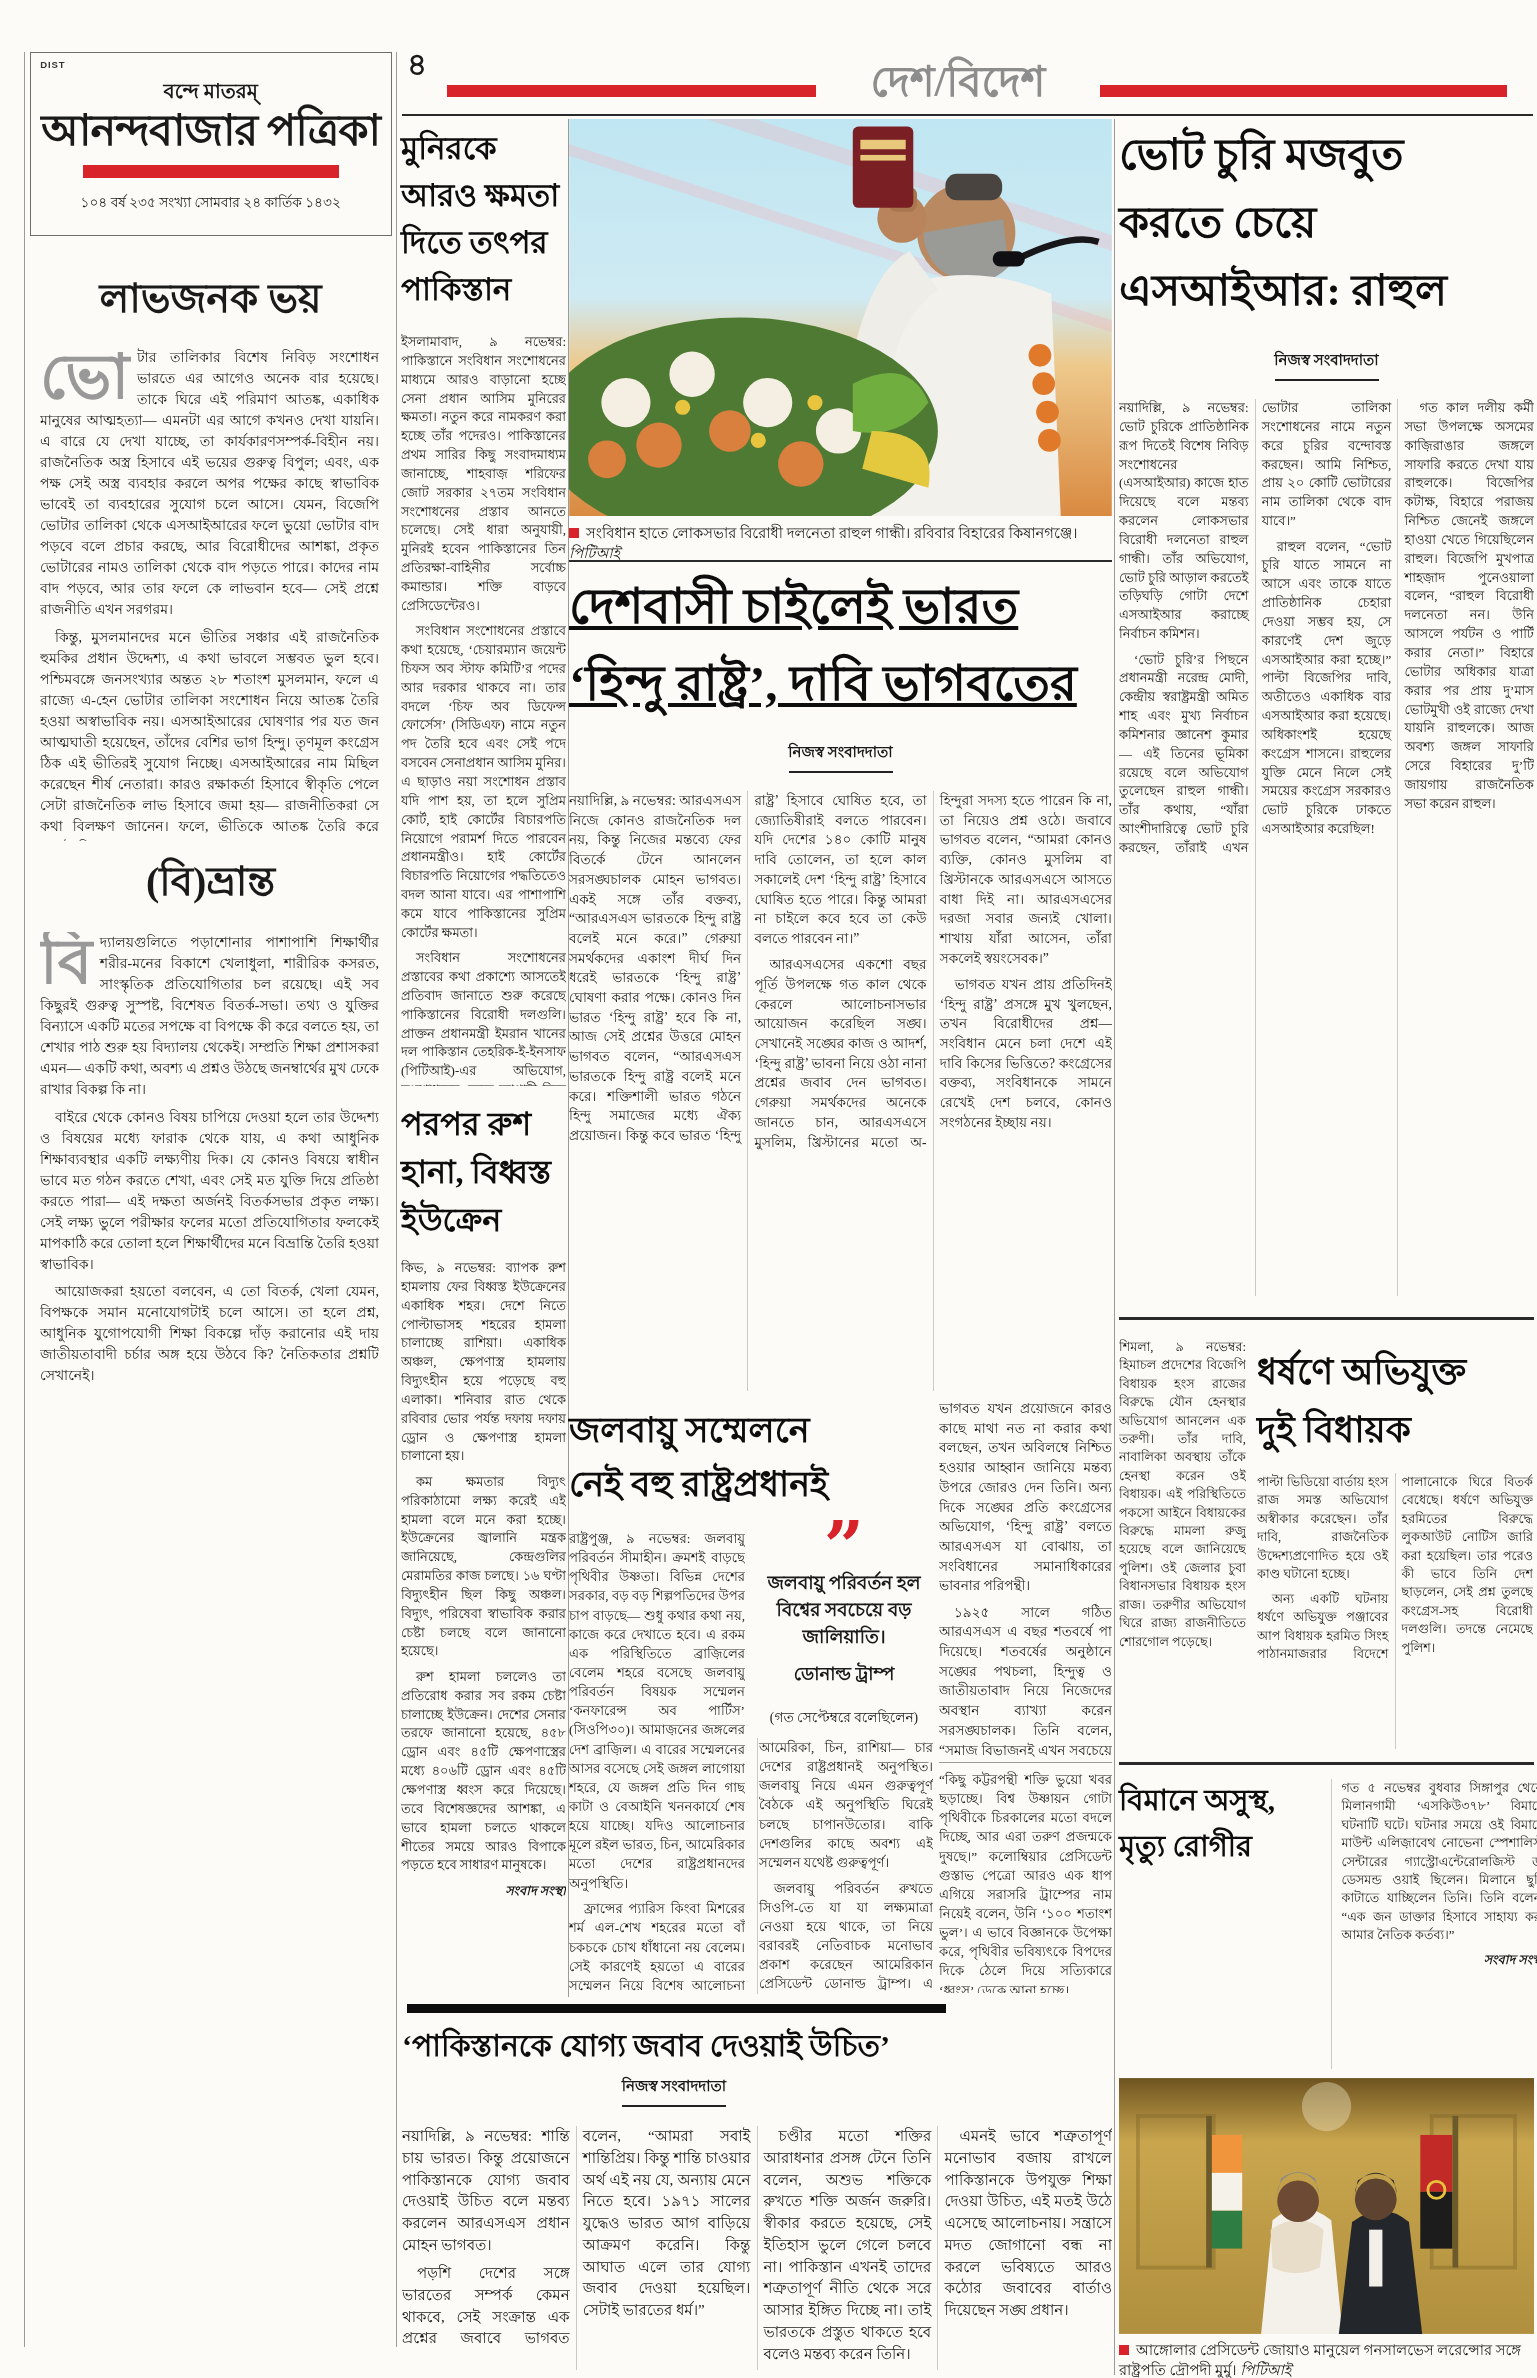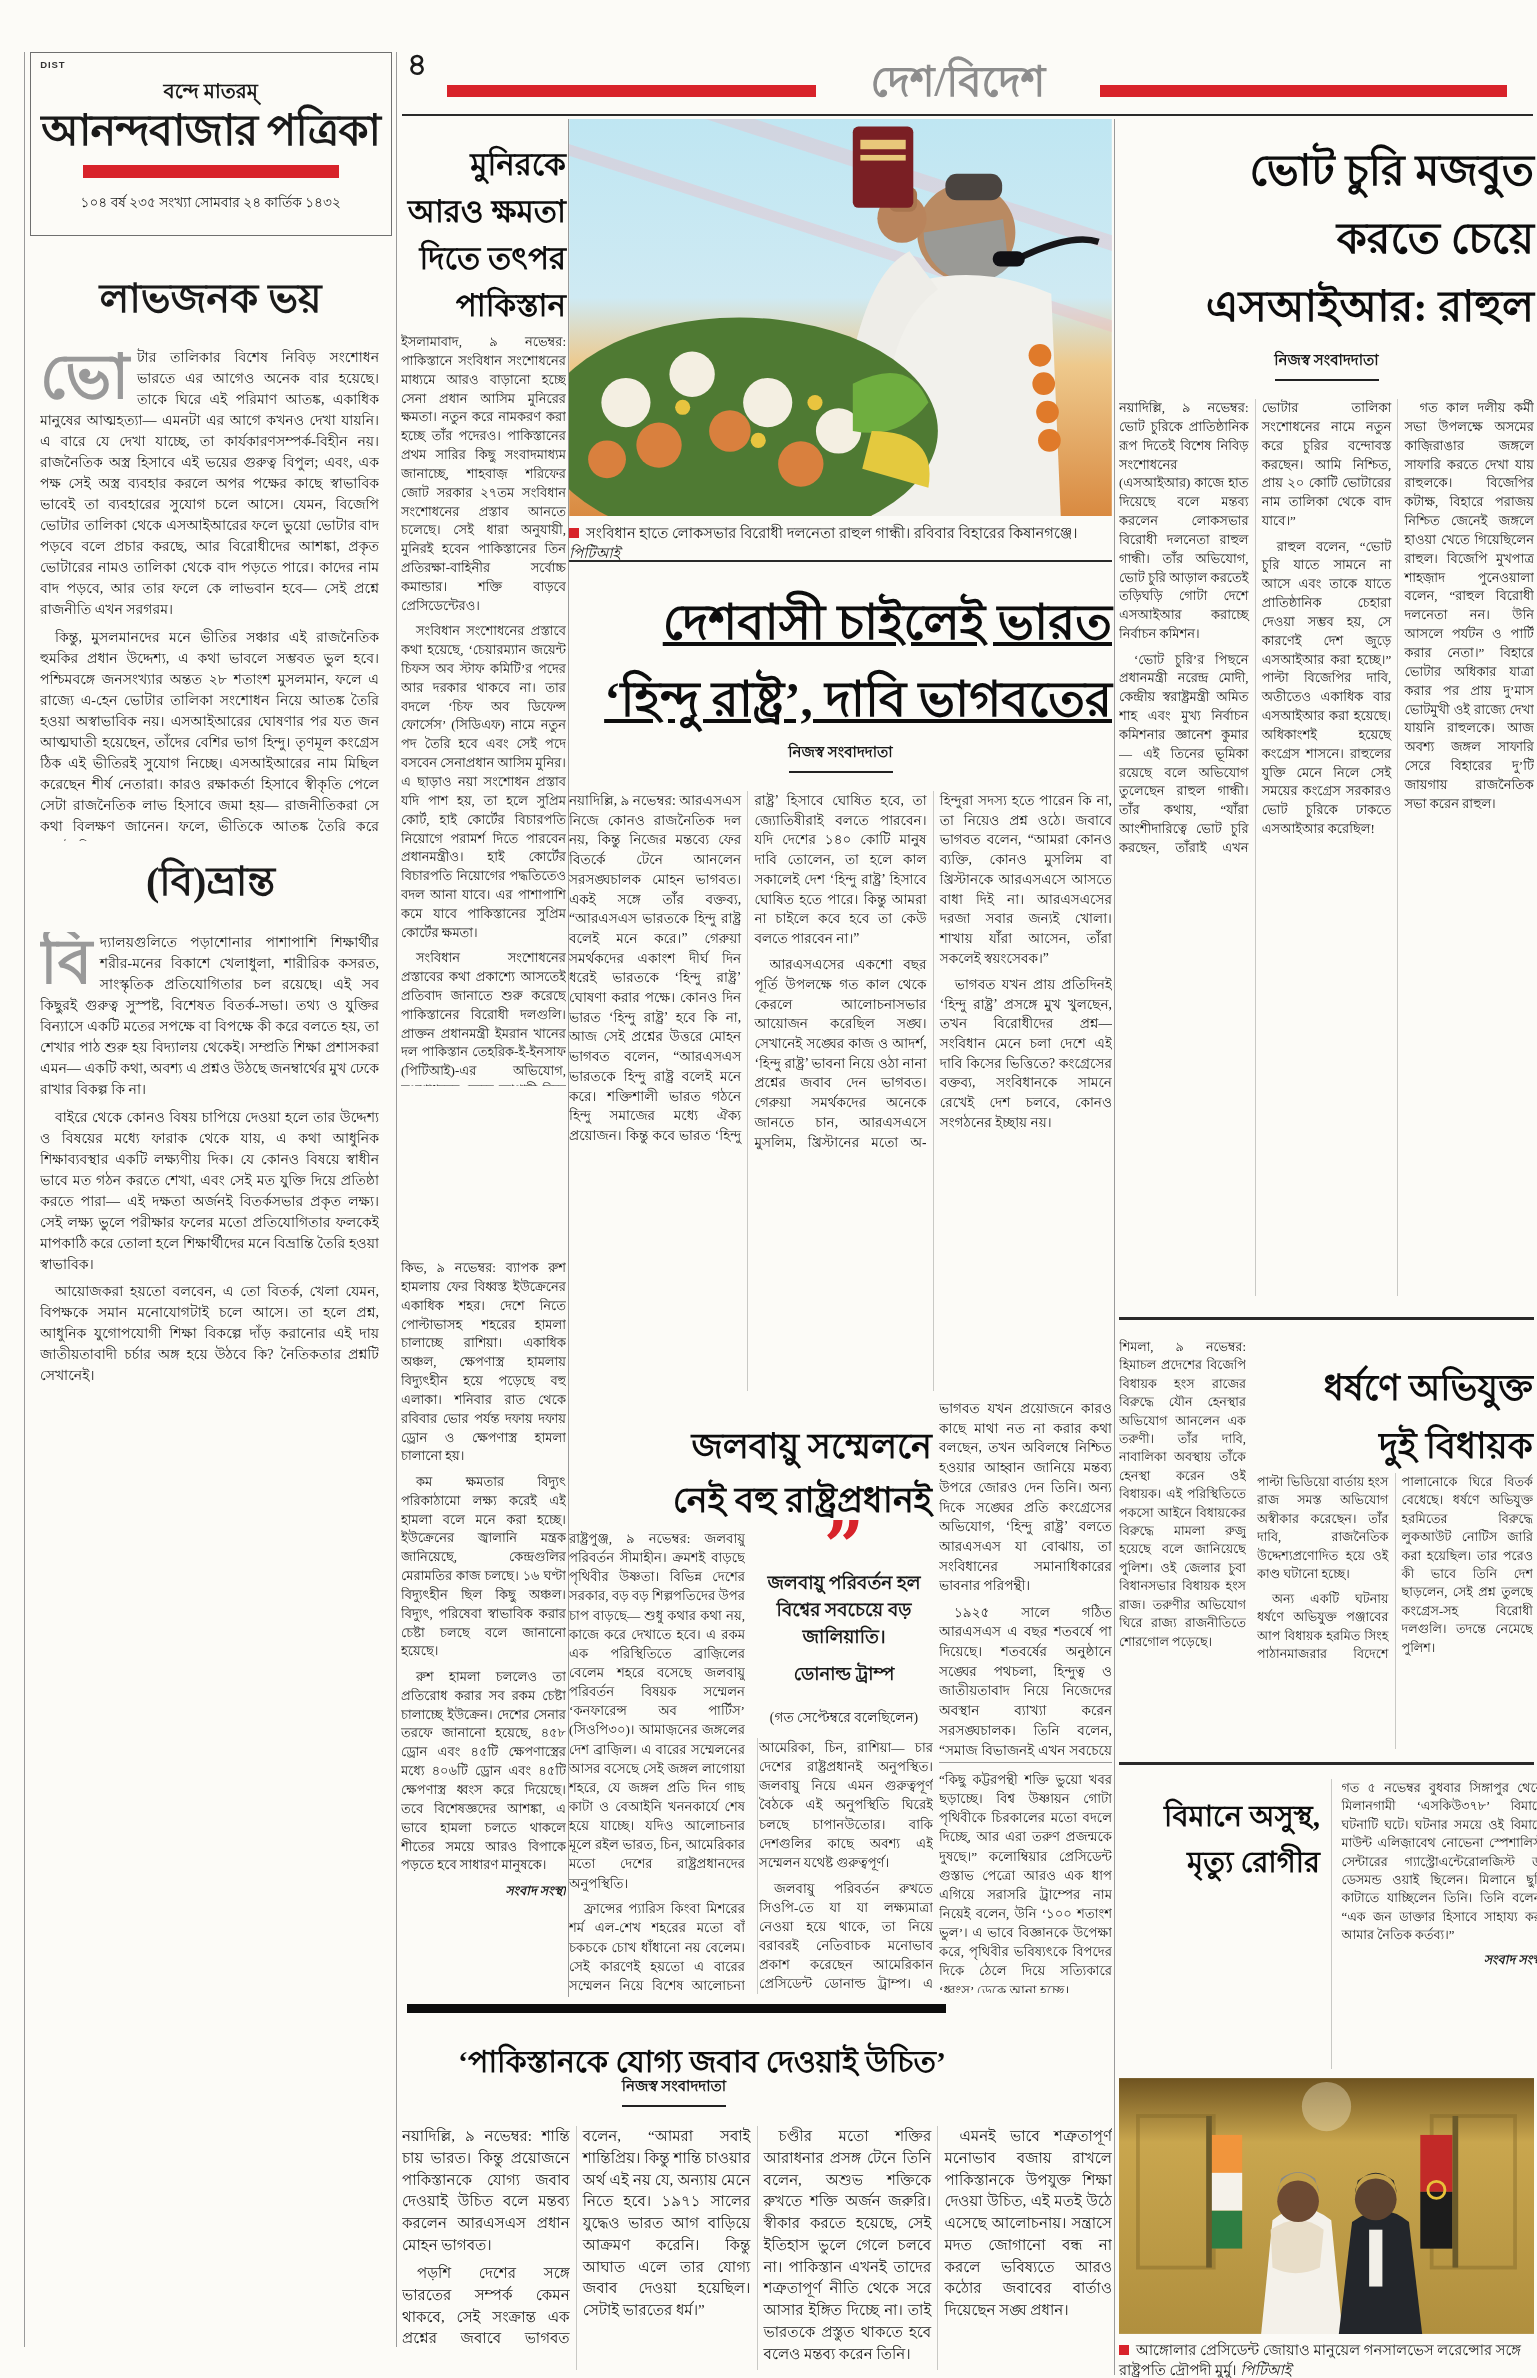--- a/index.html
+++ b/index.html
@@ -19,21 +19,21 @@
   .dropcap{float:left;font-size:62px;line-height:.85;font-weight:bold;color:#999;margin:3.8px 7.6px 0 0;}
   .bp{margin:0 0 6.6px;text-indent:15px;}
   .bp:first-child{text-indent:0;}
   
   .page-number{left:407px;top:40px;font-size:31px;font-weight:bold;}
   .redbar{background:#d8232a;height:12.3px;}
   .section-title{left:816px;top:49px;width:284px;text-align:center;font-size:42px;font-weight:bold;color:#8d8d8d;}
   .hairline{background:#2a2a2a;}
   .grayline{background:#9a9a9a;}
   
-  .headline{font-weight:bold;color:#0d0d0d;text-align:right;white-space:pre-line;margin-top:16px;}
+  .headline{font-weight:bold;color:#0d0d0d;text-align:left;white-space:pre-line;}
   .h-pak{left:401px;top:125px;width:165px;font-size:31px;line-height:1.52;}
   .h-ukr{left:401px;top:1100px;width:165px;font-size:32px;line-height:1.5;}
   .h-bhag{left:569px;top:568px;width:543px;font-size:49px;line-height:1.58;text-decoration:underline;}
   .h-rahul{left:1119px;top:121px;width:415px;font-size:43px;line-height:1.58;}
   .h-climate{left:569px;top:1404px;width:363px;font-size:35px;line-height:1.55;}
   .h-mla{left:1257px;top:1344px;width:276px;font-size:36px;line-height:1.6;}
   .h-flight{left:1119px;top:1777px;width:201px;font-size:29px;line-height:1.6;}
   .h-reply{left:402px;top:2025px;width:544px;font-size:30px;line-height:1.4;white-space:nowrap;}
   
   .byline{font-weight:bold;font-size:15px;text-align:center;}
@@ -93,20 +93,23 @@
 
   <div class="abs headline h-pak">মুনিরকে
 আরও ক্ষমতা
 দিতে তৎপর
 পাকিস্তান</div>
   <div class="abs body-block" style="left:401px;top:333px;width:165px;height:753px;font-size:13px;">
     <span><p class="bp">ইসলামাবাদ, ৯ নভেম্বর: পাকিস্তানে সংবিধান সংশোধনের মাধ্যমে আরও বাড়ানো হচ্ছে সেনা প্রধান আসিম মুনিরের ক্ষমতা। নতুন করে নামকরণ করা হচ্ছে তাঁর পদেরও। পাকিস্তানের প্রথম সারির কিছু সংবাদমাধ্যম জানাচ্ছে, শাহবাজ় শরিফের জোট সরকার ২৭তম সংবিধান সংশোধনের প্রস্তাব আনতে চলেছে। সেই ধারা অনুযায়ী, মুনিরই হবেন পাকিস্তানের তিন প্রতিরক্ষা-বাহিনীর সর্বোচ্চ কমান্ডার। শক্তি বাড়বে প্রেসিডেন্টেরও।</p><p class="bp">সংবিধান সংশোধনের প্রস্তাবে কথা হয়েছে, ‘চেয়ারম্যান জয়েন্ট চিফস অব স্টাফ কমিটি’র পদের আর দরকার থাকবে না। তার বদলে ‘চিফ অব ডিফেন্স ফোর্সেস’ (সিডিএফ) নামে নতুন পদ তৈরি হবে এবং সেই পদে বসবেন সেনাপ্রধান আসিম মুনির। এ ছাড়াও নয়া সংশোধন প্রস্তাব যদি পাশ হয়, তা হলে সুপ্রিম কোর্ট, হাই কোর্টের বিচারপতি নিয়োগে পরামর্শ দিতে পারবেন প্রধানমন্ত্রীও। হাই কোর্টের বিচারপতি নিয়োগের পদ্ধতিতেও বদল আনা যাবে। এর পাশাপাশি কমে যাবে পাকিস্তানের সুপ্রিম কোর্টের ক্ষমতা।</p><p class="bp">সংবিধান সংশোধনের প্রস্তাবের কথা প্রকাশ্যে আসতেই প্রতিবাদ জানাতে শুরু করেছে পাকিস্তানের বিরোধী দলগুলি। প্রাক্তন প্রধানমন্ত্রী ইমরান খানের দল পাকিস্তান তেহরিক-ই-ইনসাফ (পিটিআই)-এর অভিযোগ, সংশোধনের জেরে আগামী দিনে ফিল্ড মার্শালের বিরুদ্ধে (অর্থাৎ আসিম মুনির) কোনও আইনি পদক্ষেপ করা যাবে না। এর জেরে দেশে বিপত্তি আরও বাড়তে পারে বলে মনে করছেন বিরোধীরা।</p></span>
     
   </div>
 
+  <div class="abs headline h-ukr">পরপর রুশ
+হানা, বিধ্বস্ত
+ইউক্রেন</div>
   <div class="abs body-block" style="left:401px;top:1259px;width:165px;height:697px;font-size:13px;">
     <span><p class="bp">কিভ, ৯ নভেম্বর: ব্যাপক রুশ হামলায় ফের বিধ্বস্ত ইউক্রেনের একাধিক শহর। দেশে নিতে পোল্টাভাসহ শহরের হামলা চালাচ্ছে রাশিয়া। একাধিক অঞ্চল, ক্ষেপণাস্ত্র হামলায় বিদ্যুৎহীন হয়ে পড়েছে বহু এলাকা। শনিবার রাত থেকে রবিবার ভোর পর্যন্ত দফায় দফায় ড্রোন ও ক্ষেপণাস্ত্র হামলা চালানো হয়।</p><p class="bp">কম ক্ষমতার বিদ্যুৎ পরিকাঠামো লক্ষ্য করেই এই হামলা বলে মনে করা হচ্ছে। ইউক্রেনের জ্বালানি মন্ত্রক জানিয়েছে, কেন্দ্রগুলির মেরামতির কাজ চলছে। ১৬ ঘণ্টা বিদ্যুৎহীন ছিল কিছু অঞ্চল। বিদ্যুৎ, পরিষেবা স্বাভাবিক করার চেষ্টা চলছে বলে জানানো হয়েছে।</p><p class="bp">রুশ হামলা চললেও তা প্রতিরোধ করার সব রকম চেষ্টা চালাচ্ছে ইউক্রেন। দেশের সেনার তরফে জানানো হয়েছে, ৪৫৮ ড্রোন এবং ৪৫টি ক্ষেপণাস্ত্রের মধ্যে ৪০৬টি ড্রোন এবং ৪৫টি ক্ষেপণাস্ত্র ধ্বংস করে দিয়েছে। তবে বিশেষজ্ঞদের আশঙ্কা, এ ভাবে হামলা চলতে থাকলে শীতের সময়ে আরও বিপাকে পড়তে হবে সাধারণ মানুষকে।</p></span>
     <span class="credit">সংবাদ সংস্থা</span>
   </div>
 
   <svg class="abs photo" style="left:569px;top:119px;" width="543" height="397" viewBox="0 0 574 420">
     <defs>
       <linearGradient id="sky" x1="0" y1="0" x2="0" y2="1">
         <stop offset="0" stop-color="#bfe6f2"></stop>
           <stop offset="0.45" stop-color="#cfeaf3"></stop>

